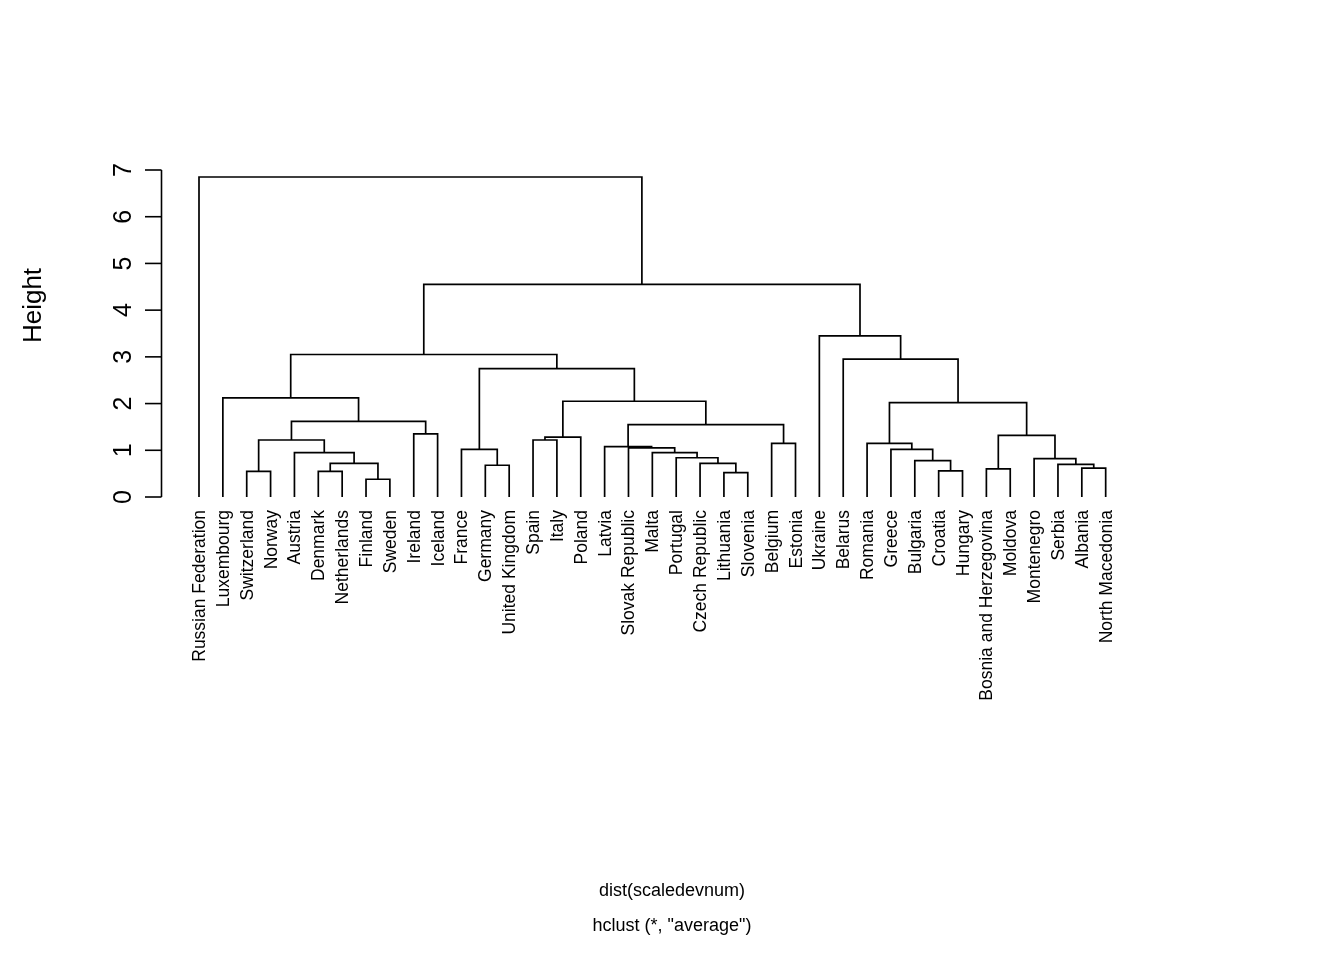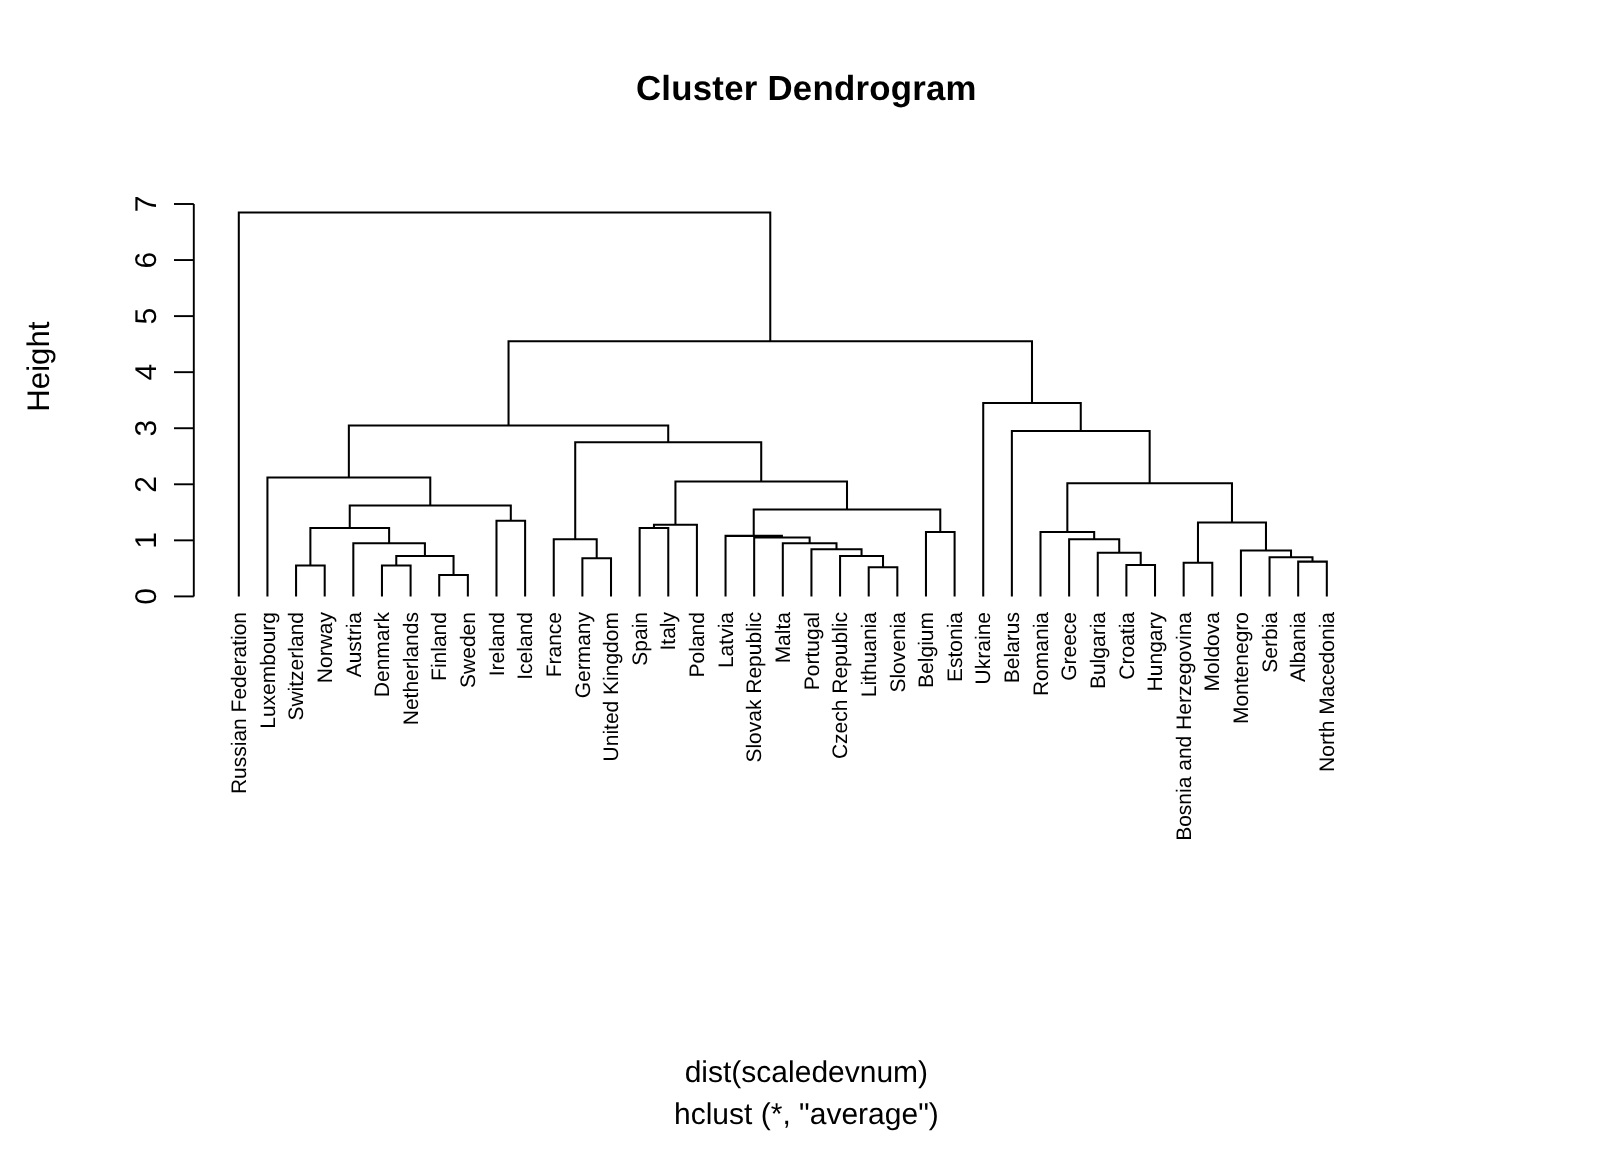--- a/index.html
+++ b/index.html
@@ -11,34 +11,33 @@
   #root{position:absolute;left:0;top:0;width:1344px;height:960px;}
   .title{
     position:absolute;left:0;top:58px;width:1344px;text-align:center;
     font-size:29px;font-weight:bold;letter-spacing:0.2px;
   }
   .ylab{
     position:absolute;left:-38px;top:290px;width:140px;text-align:center;
     font-size:26px;transform:rotate(-90deg);transform-origin:center center;
   }
   .footer{
-    position:absolute;left:0;width:1344px;text-align:center;font-size:25px;
+    position:absolute;left:0;width:1344px;text-align:center;font-size:18px;
   }
   #foot1{top:880px;}
   #foot2{top:915px;}
   svg{position:absolute;left:0;top:0;}
   .tick-label{font-size:25px;font-family:"Liberation Sans", sans-serif;}
   .leaf-label{font-size:17.5px;font-family:"Liberation Sans", sans-serif;}
 </style>
 </head>
 <body>
 
 <div id="root">
 
-  <div class="title">Cluster Dendrogram</div>
   <div class="ylab">Height</div>
 
   <svg id="plot" width="1344" height="960">
       <g stroke="#000" stroke-width="1.6" fill="none">
         <line x1="161.5" y1="497" x2="161.5" y2="170"></line>
         <line x1="161.5" y1="497" x2="145" y2="497"></line>
         <line x1="161.5" y1="450.2857142857143" x2="145" y2="450.2857142857143"></line>
         <line x1="161.5" y1="403.57142857142856" x2="145" y2="403.57142857142856"></line>
         <line x1="161.5" y1="356.8571428571429" x2="145" y2="356.8571428571429"></line>
         <line x1="161.5" y1="310.1428571428571" x2="145" y2="310.1428571428571"></line>

